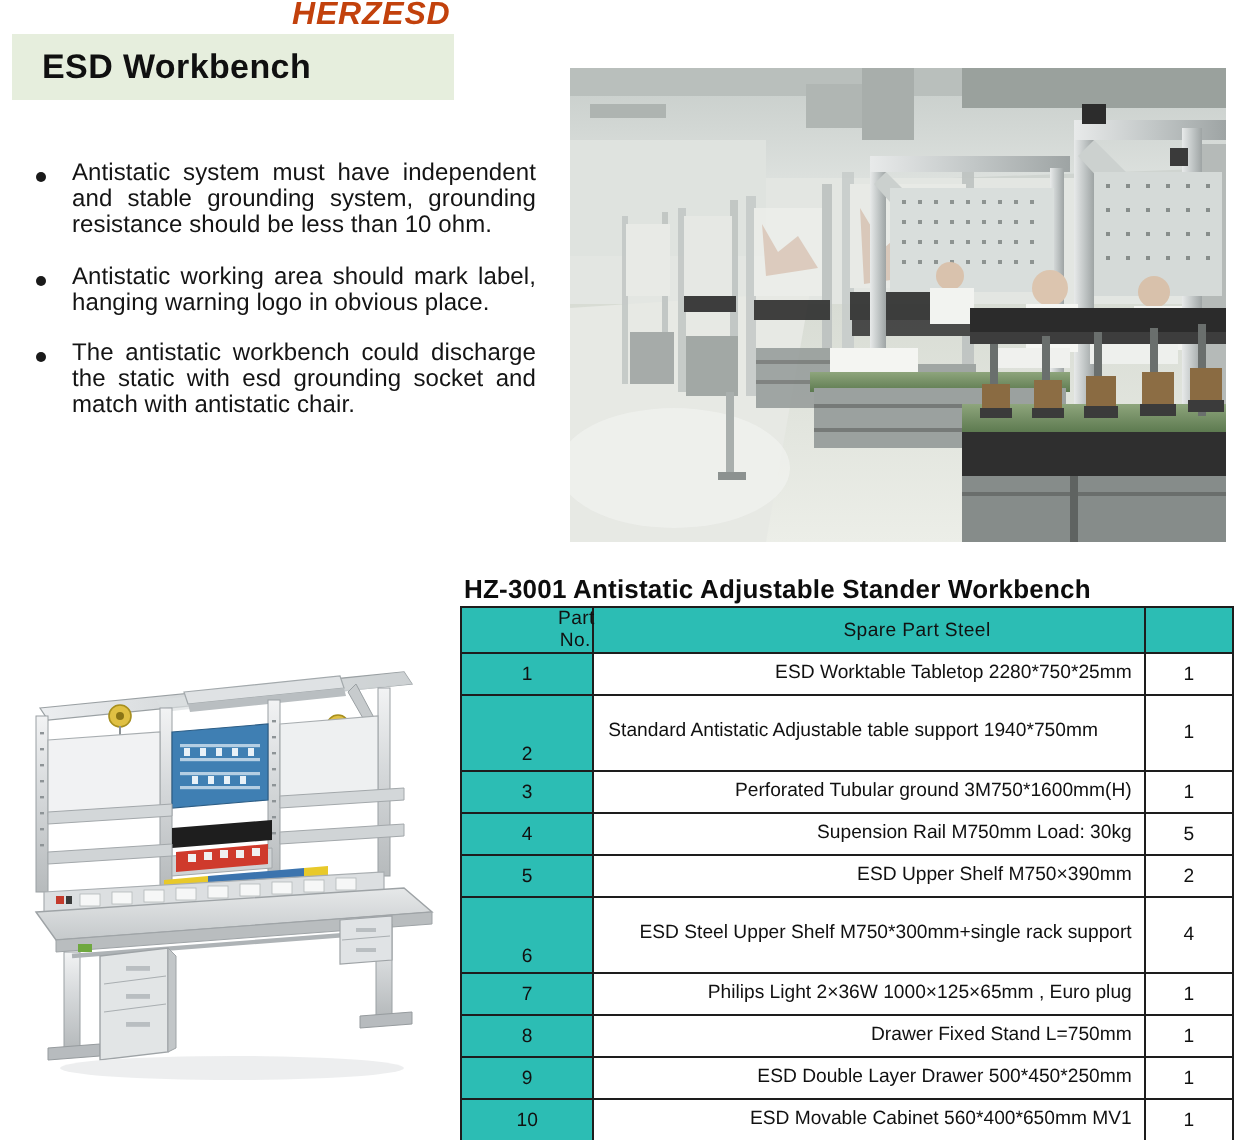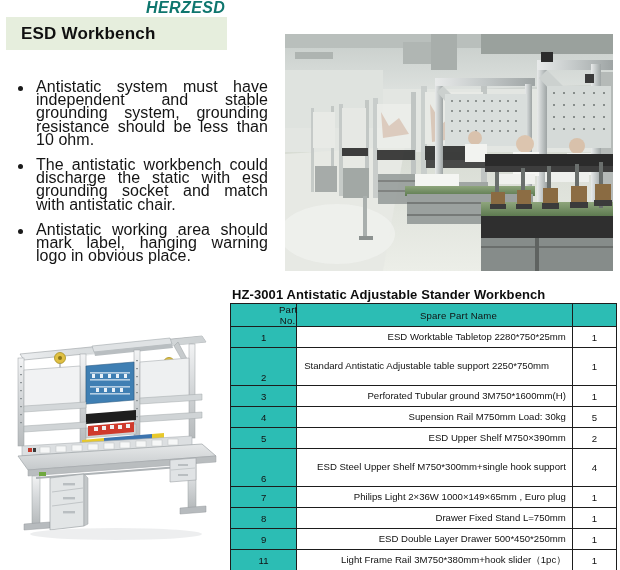--- a/index.html
+++ b/index.html
@@ -15,21 +15,21 @@
   }
 
   
   .brand {
     position: absolute;
     left: 146px; top: -1px;
     font-size: 16px;
     font-weight: bold;
     font-style: italic;
     letter-spacing: 0.4px;
-    color: #0f766e;
+    color: #c2410c;
   }
 
   
   .title-band {
     position: absolute;
     left: 6px; top: 17px;
     width: 221px; height: 33px;
     background: #e6eedd;
   }
   .title-band .title-text {
@@ -54,21 +54,21 @@
   }
   .bullet-dot {
     position: absolute;
     left: 18px; top: 6px;
     width: 5px; height: 5px;
     background: #1a1a1a;
     border-radius: 50%;
   }
   .bullet-text {
     display: block;
-    font-size: 16px;
+    font-size: 12px;
     line-height: 13.2px;
     color: #141414;
     text-align: justify;
     padding-right: 14px;
     letter-spacing: 0.05px;
   }
 
   
   .photo {
     position: absolute;
@@ -162,25 +162,25 @@
   <div class="title-text">ESD Workbench</div>
 </div>
 
 <div class="bullets">
   <div class="bullet-item">
     <span class="bullet-dot"></span>
     <span class="bullet-text">Antistatic system must have independent and stable grounding system, grounding resistance should be less than 10 ohm.</span>
   </div>
   <div class="bullet-item">
     <span class="bullet-dot"></span>
-    <span class="bullet-text">The antistatic workbench could discharge the static with esd grounding socket and match with antistatic chair.</span>
+    <span class="bullet-text">Antistatic working area should mark label, hanging warning logo in obvious place.</span>
   </div>
   <div class="bullet-item">
     <span class="bullet-dot"></span>
-    <span class="bullet-text">Antistatic working area should mark label, hanging warning logo in obvious place.</span>
+    <span class="bullet-text">The antistatic workbench could discharge the static with esd grounding socket and match with antistatic chair.</span>
   </div>
 </div>
 
 <div class="photo">
   <svg width="328" height="237" viewBox="0 0 328 237">
     <defs>
       <linearGradient id="floorG" x1="0" y1="0" x2="0" y2="1">
         <stop offset="0" stop-color="#d8dcd4"></stop>
         <stop offset="1" stop-color="#eceee8"></stop>
       </linearGradient>
@@ -540,70 +540,75 @@
 
 <table class="parts">
   <colgroup>
     <col class="col-pn">
       <col class="col-name">
       <col class="col-qty">
   </colgroup>
   <thead>
     <tr>
       <th>Part No.</th>
-      <th>Spare Part Name</th>
+      <th>Spare Part Steel</th>
       <th>QTY</th>
     </tr>
   </thead>
   <tbody>
     <tr class="single">
       <td class="pn">1</td>
       <td class="nm">ESD Worktable Tabletop 2280*750*25mm</td>
       <td class="qty">1</td>
     </tr>
     <tr class="tall">
       <td class="pn">2</td>
-      <td class="nm justify">Standard Antistatic Adjustable table support 2250*750mm</td>
+      <td class="nm justify">Standard Antistatic Adjustable table support 1940*750mm</td>
       <td class="qty">1</td>
     </tr>
     <tr class="single">
       <td class="pn">3</td>
       <td class="nm">Perforated Tubular ground 3M750*1600mm(H)</td>
       <td class="qty">1</td>
     </tr>
     <tr class="single">
       <td class="pn">4</td>
       <td class="nm">Supension Rail M750mm Load: 30kg</td>
       <td class="qty">5</td>
     </tr>
     <tr class="single">
       <td class="pn">5</td>
       <td class="nm">ESD Upper Shelf M750×390mm</td>
       <td class="qty">2</td>
     </tr>
     <tr class="tall">
       <td class="pn">6</td>
-      <td class="nm">ESD Steel Upper Shelf M750*300mm+single hook support</td>
+      <td class="nm">ESD Steel Upper Shelf M750*300mm+single rack support</td>
       <td class="qty">4</td>
     </tr>
     <tr class="single">
       <td class="pn">7</td>
-      <td class="nm">Philips Light 2×36W   1000×149×65mm , Euro plug</td>
+      <td class="nm">Philips Light 2×36W   1000×125×65mm , Euro plug</td>
       <td class="qty">1</td>
     </tr>
     <tr class="single">
       <td class="pn">8</td>
       <td class="nm">Drawer Fixed Stand L=750mm</td>
       <td class="qty">1</td>
     </tr>
     <tr class="single">
       <td class="pn">9</td>
       <td class="nm">ESD Double Layer Drawer 500*450*250mm</td>
       <td class="qty">1</td>
     </tr>
     <tr class="single">
+      <td class="pn">10</td>
+      <td class="nm">ESD Movable Cabinet 560*400*650mm MV1</td>
+      <td class="qty">1</td>
+    </tr>
+    <tr class="single">
       <td class="pn">11</td>
       <td class="nm">Light Frame Rail 3M750*380mm+hook slider（1pc）</td>
       <td class="qty">1</td>
     </tr>
 
   </tbody>
 </table>
 
 </body></html>

